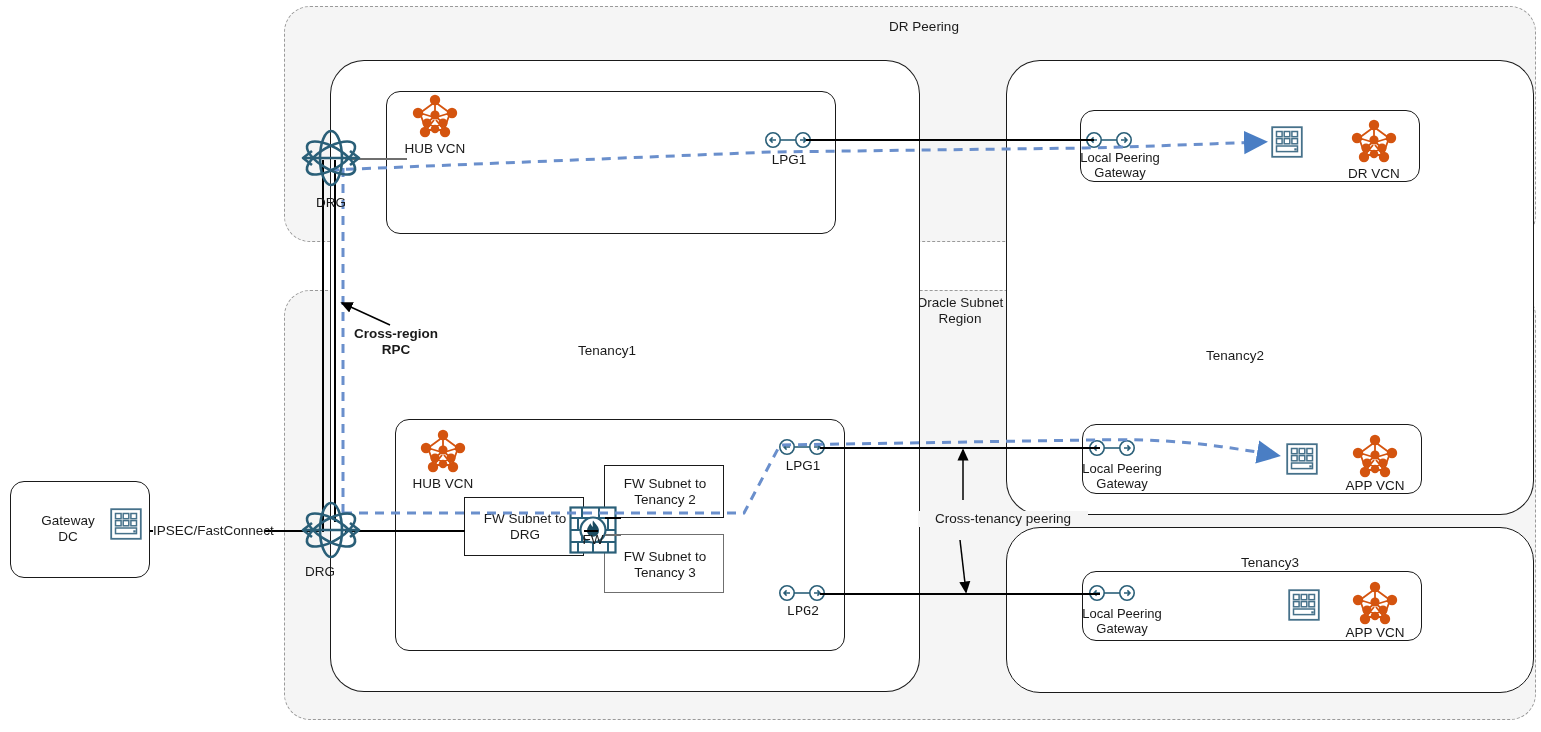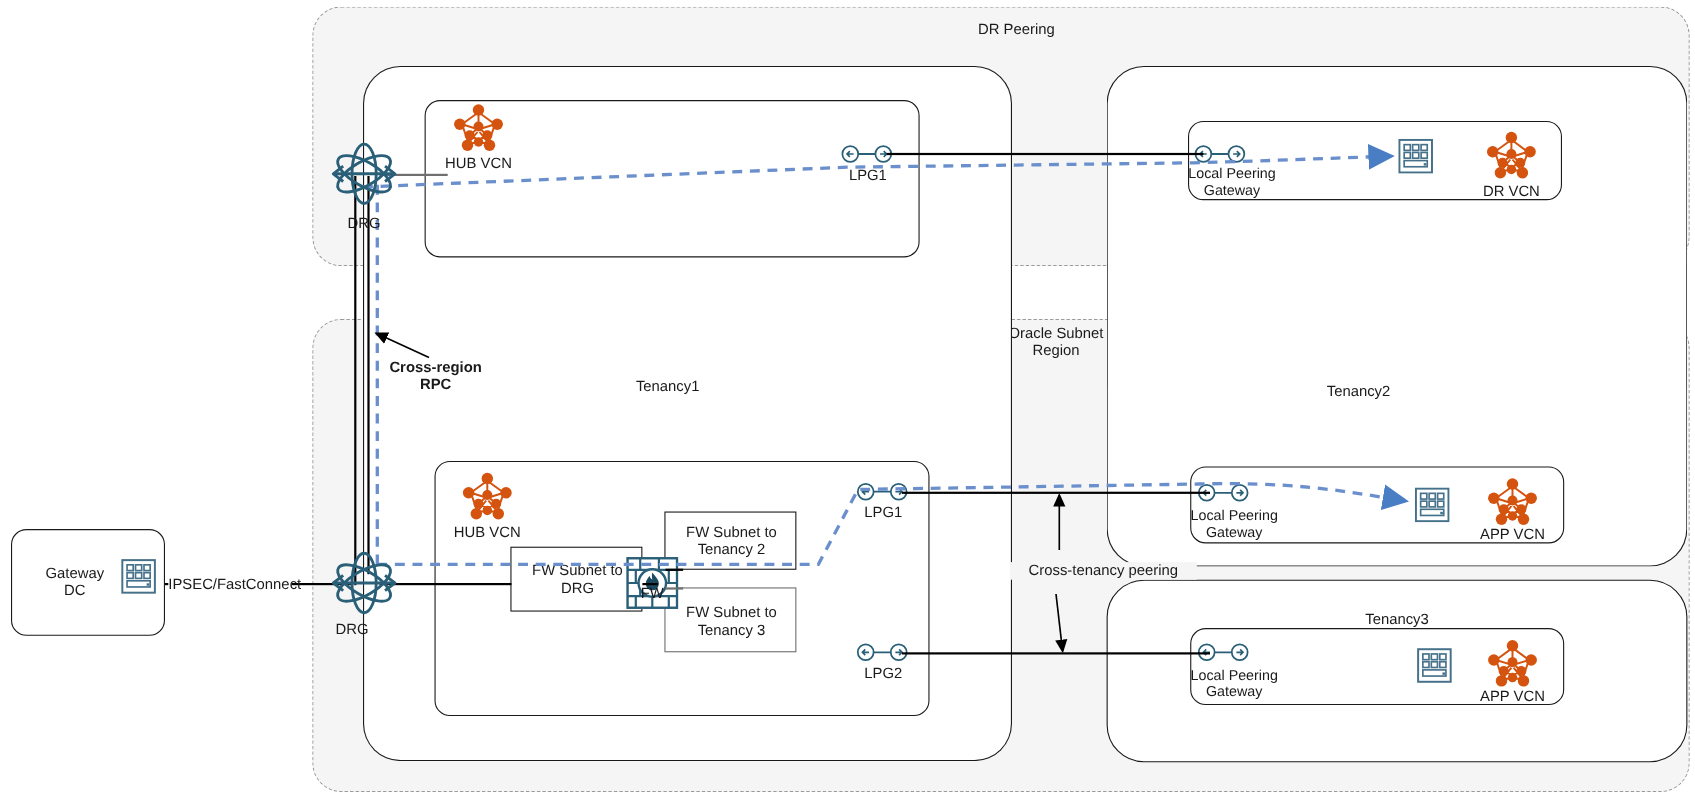--- a/index.html
+++ b/index.html
@@ -248,21 +248,21 @@
 
   <div class="icon" style="left:778px;top:584px;">
     <svg width="50" height="18" viewBox="0 0 50 18">
       <line x1="12" y1="9" x2="36" y2="9" stroke="#2a5f78" stroke-width="1.6"></line>
       <circle cx="9" cy="9" r="7.2" fill="#fff" stroke="#2a5f78" stroke-width="1.6"></circle>
       <circle cx="39" cy="9" r="7.2" fill="#fff" stroke="#2a5f78" stroke-width="1.6"></circle>
       <path d="M12 9 L6 9 M8.6 6.4 L6 9 L8.6 11.6" fill="none" stroke="#2a5f78" stroke-width="1.5"></path>
       <path d="M36 9 L42 9 M39.4 6.4 L42 9 L39.4 11.6" fill="none" stroke="#2a5f78" stroke-width="1.5"></path>
     </svg>
   </div>
-  <div class="lbl" style="left:753px;top:604px;width:100px;">LPG2</div>
+  <div class="lbl" style="left:753px;top:604px;width:100px;font-family:Liberation Mono, monospace;">LPG2</div>
 
   <div class="vcnbox" style="left:1082px;top:424px;width:340px;height:70px;"></div>
   <div class="icon" style="left:1088px;top:439px;">
     <svg width="50" height="18" viewBox="0 0 50 18">
       <line x1="12" y1="9" x2="36" y2="9" stroke="#2a5f78" stroke-width="1.6"></line>
       <circle cx="9" cy="9" r="7.2" fill="#fff" stroke="#2a5f78" stroke-width="1.6"></circle>
       <circle cx="39" cy="9" r="7.2" fill="#fff" stroke="#2a5f78" stroke-width="1.6"></circle>
       <path d="M12 9 L6 9 M8.6 6.4 L6 9 L8.6 11.6" fill="none" stroke="#2a5f78" stroke-width="1.5"></path>
       <path d="M36 9 L42 9 M39.4 6.4 L42 9 L39.4 11.6" fill="none" stroke="#2a5f78" stroke-width="1.5"></path>
     </svg>

